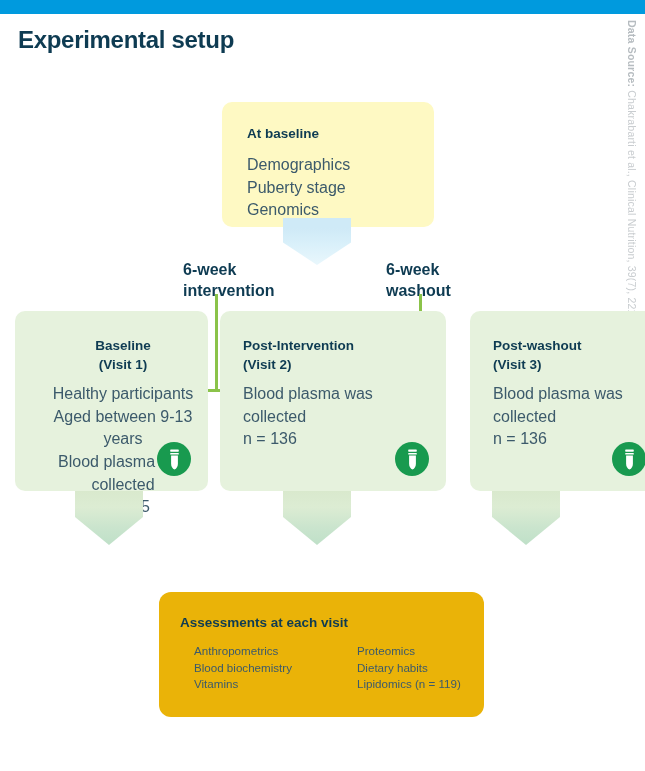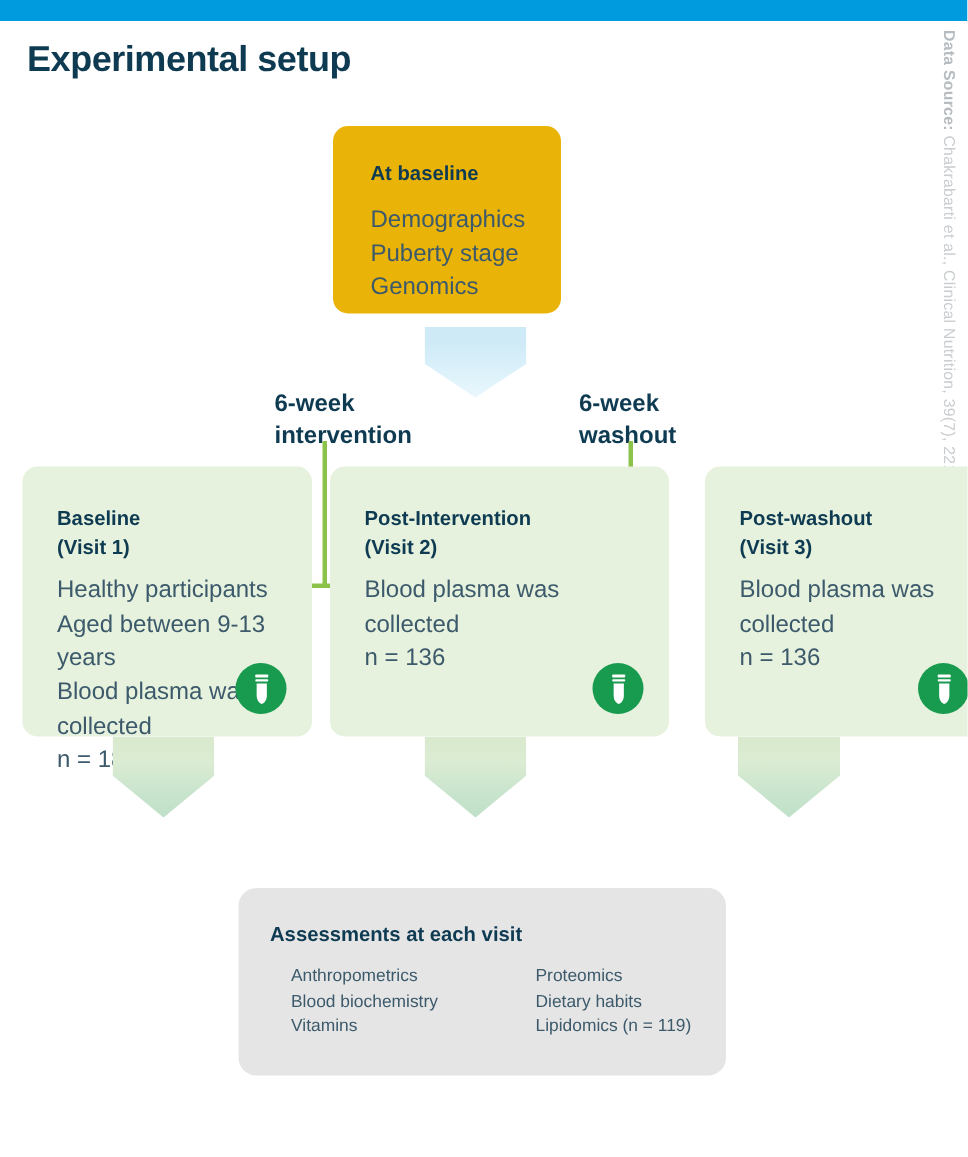--- a/index.html
+++ b/index.html
@@ -78,24 +78,24 @@
   .card-body {
     font-size: 16px;
     color: #3c5a6b;
     line-height: 1.41;
     white-space: pre-line;
   }
 
   
   #baseline-card {
     left: 222px;
-    top: 84px;
-    width: 152px;
+    top: 102px;
+    width: 212px;
     height: 125px;
-    background: #eab308;
+    background: #fef9c3;
   }
   #baseline-card .card-title { margin: 22px 0 0 25px; }
   #baseline-card .card-body  { margin: 11px 0 0 25px; }
 
   
   .arrow {
     position: absolute;
     clip-path: polygon(0 0, 100% 0, 100% 52%, 50% 100%, 0 52%);
   }
   #baseline-arrow {
@@ -141,21 +141,21 @@
   }
   #connector-intervention { left: 207px; top: 294px; width: 19px; height: 98px; }
   #connector-washout      { left: 411px; top: 294px; width: 19px; height: 98px; }
 
   
   .visit-card {
     background: #e6f2dd;
     height: 180px;
     top: 311px;
   }
-  #visit-1-card { left: 15px;  width: 193px; }
+  #visit-1-card { left: 15px;  width: 193px; text-align: center; }
   #visit-2-card { left: 220px; width: 226px; }
   #visit-3-card { left: 430px; width: 193px; margin-left: 40px; }
 
   .visit-card .card-title { margin: 25px 0 0 23px; }
   .visit-card .card-body  { margin: 9px 0 0 23px; }
 
   
   .vial-badge {
     position: absolute;
     right: 17px;
@@ -182,21 +182,21 @@
   #visit-1-arrow { left: 75px; }
   #visit-2-arrow { left: 283px; }
   #visit-3-arrow { left: 492px; }
 
   
   #assessments-card {
     left: 159px;
     top: 592px;
     width: 325px;
     height: 125px;
-    background: #e5e5e5;
+    background: #eab308;
     border-radius: 12px;
   }
   #assessments-card .card-title {
     margin: 21px 0 0 21px;
     font-size: 13.5px;
   }
   .assessment-columns {
     display: flex;
     margin: 11px 0 0 21px;
   }

